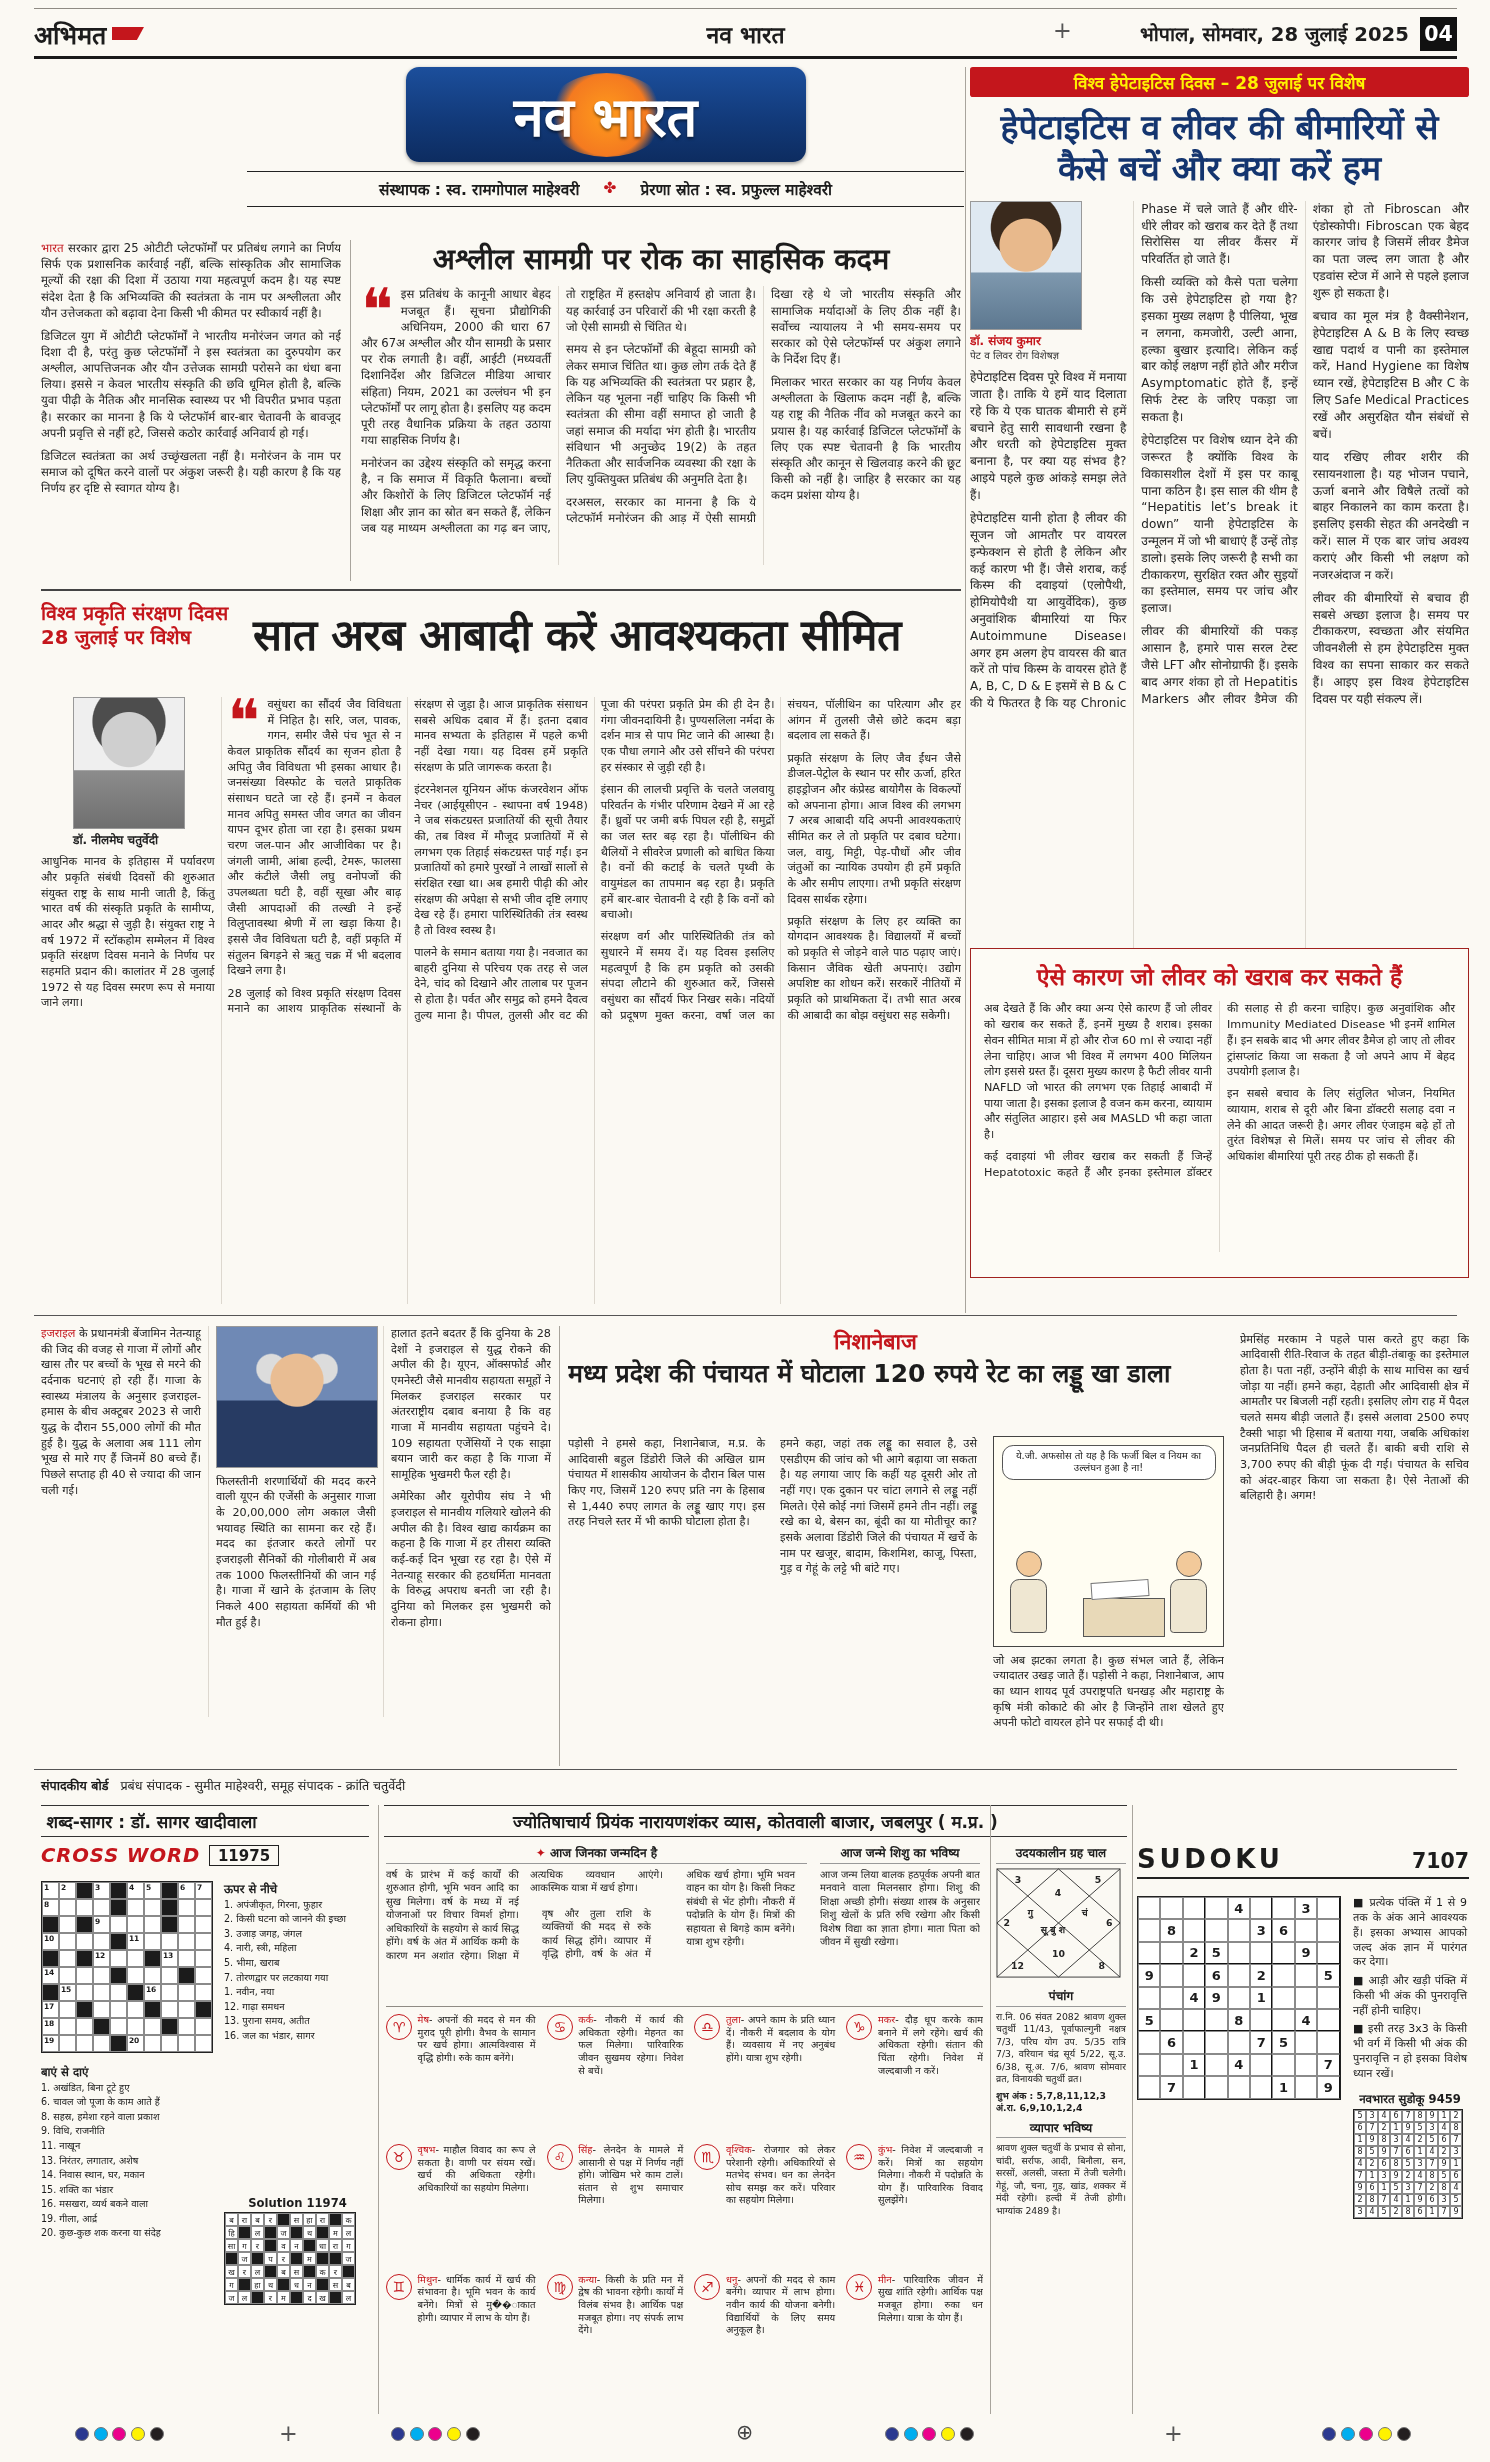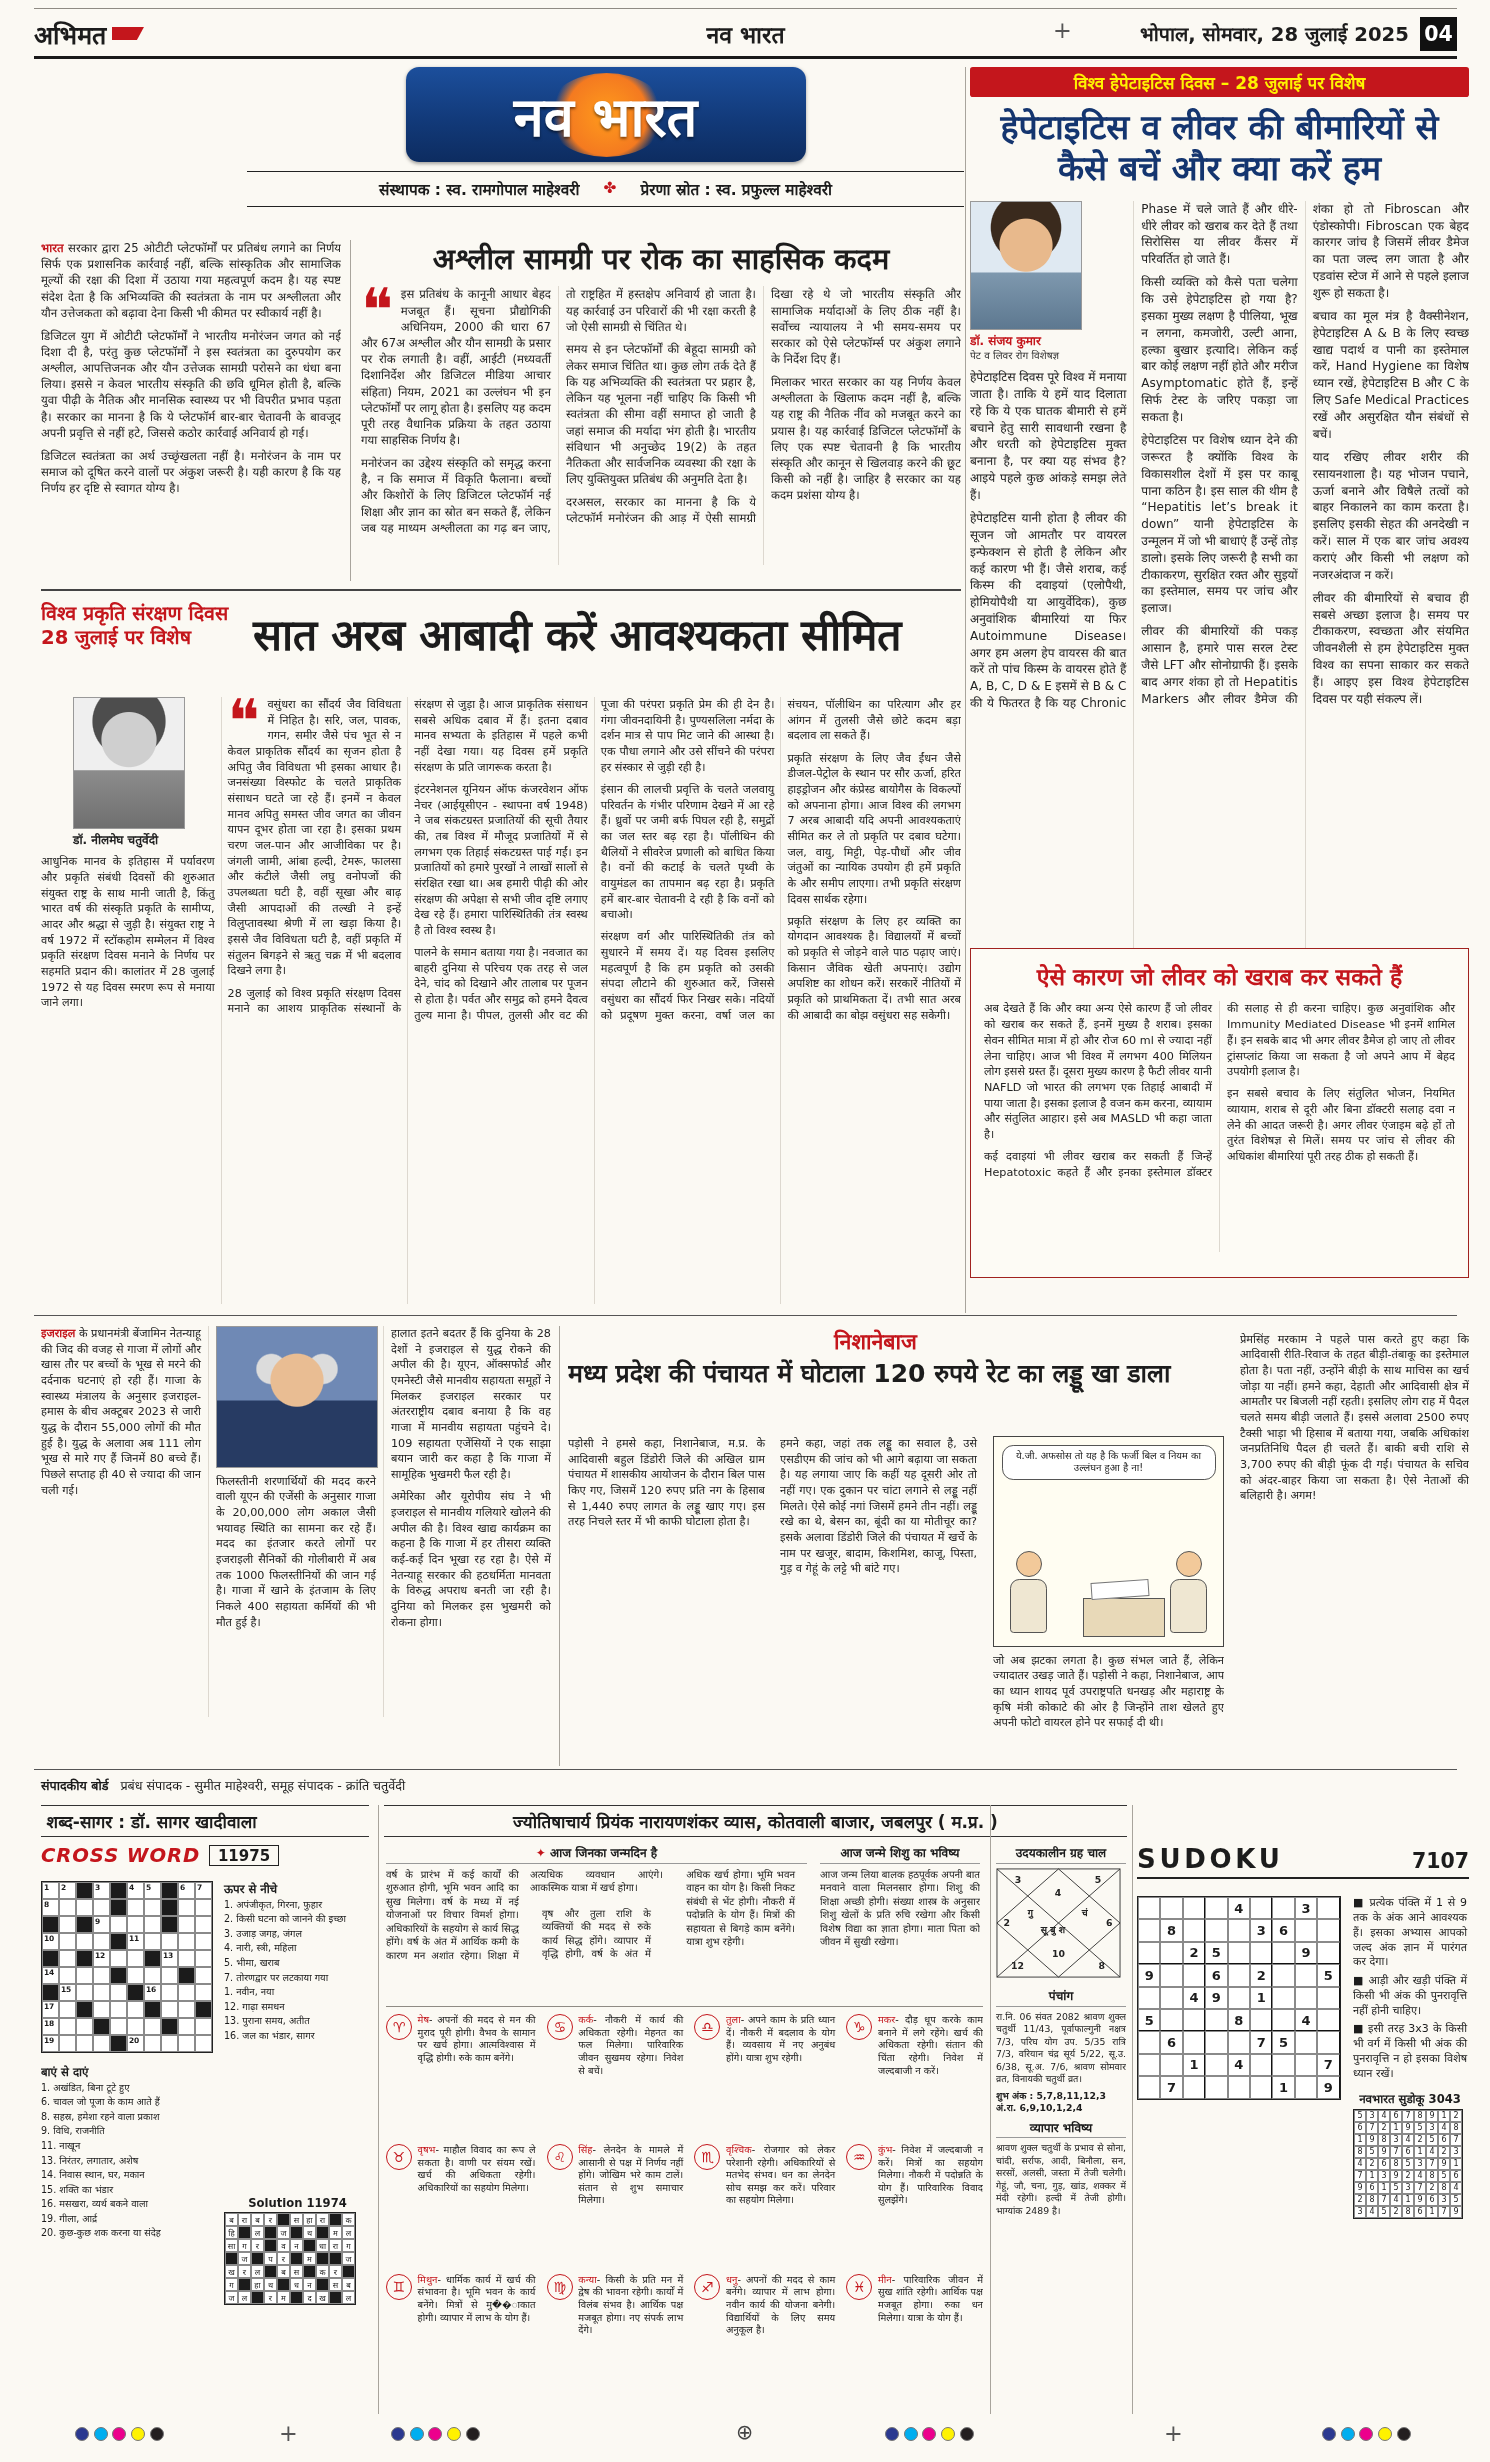--- a/index.html
+++ b/index.html
@@ -29,21 +29,21 @@
         background:linear-gradient(180deg,#1c4f9c,#123a7a 55%,#0d2c60);display:flex;align-items:center;
         justify-content:center;box-shadow:0 1.9px 3.7px rgba(0,0,0,.35);overflow:hidden;}
   .logo .sun{position:absolute;left:140px;top:5.6px;width:121px;height:84px;border-radius:50%;
         background:radial-gradient(circle,#ff9b1c 0%,#f47a20 55%,rgba(244,122,32,0) 72%);}
   .logo .t{position:relative;color:#fff;font-size:54px;font-weight:700;text-shadow:0 1.9px 2.8px rgba(0,0,0,.5);}
   .founder-row{margin-top:9.3px;border-top:1.4px solid #222;border-bottom:1.4px solid #222;
         padding:6.5px 0;display:flex;justify-content:center;gap:24px;font-size:15.4px;font-weight:700;}
   
   .btxt{font-size:11.6px;line-height:1.4;color:#222;}
   .btxt p{margin:0 0 6.5px 0;}
-  .lead-word{color:#c4161c;font-weight:700;}
+  .lead-word{color:#c4161c;font-weight:400;}
   .cols2{column-count:2;column-gap:15px;column-rule:0.9px solid #ddd8cf;}
   .cols3{column-count:3;column-gap:15px;column-rule:0.9px solid #ddd8cf;}
   .cols5{column-count:5;column-gap:13px;column-rule:0.9px solid #ddd8cf;}
   
   .kicker-bar{background:#c4161c;color:#fff200;font-weight:700;font-size:17px;text-align:center;
         padding:3.7px 0;border-radius:2.8px;}
   .hep-headline{font-size:34px;line-height:1.22;font-weight:700;text-align:center;margin:9.3px 0 11.2px;}
   .author-card{break-inside:avoid;width:119px;margin:0 9.3px 5.6px 0;float:left;}
   .photo{border:0.9px solid #999;}
   .doc-photo{width:110px;height:127px;background:
@@ -702,21 +702,21 @@
         <div class="cell"></div>
         <div class="cell"></div>
         <div class="cell">1</div>
         <div class="cell"></div>
         <div class="cell">9</div>
       </div>
     <div style="position:absolute;left:216px;top:52px;width:114px;">
       <div class="note jt">■ प्रत्येक पंक्ति में 1 से 9 तक के अंक आने आवश्यक हैं। इसका अभ्यास आपको जल्द अंक ज्ञान में पारंगत कर देगा।</div>
       <div class="note jt" style="margin-top:3.7px;">■ आड़ी और खड़ी पंक्ति में किसी भी अंक की पुनरावृत्ति नहीं होनी चाहिए।</div>
       <div class="note jt" style="margin-top:3.7px;">■ इसी तरह 3x3 के किसी भी वर्ग में किसी भी अंक की पुनरावृत्ति न हो इसका विशेष ध्यान रखें।</div>
-      <div class="sol-label" style="margin-top:9.3px;">नवभारत सुडोकू 3043</div>
+      <div class="sol-label" style="margin-top:9.3px;">नवभारत सुडोकू 9459</div>
       <div class="grid sudsol">
           <div class="cell">5</div>
           <div class="cell">3</div>
           <div class="cell">4</div>
           <div class="cell">6</div>
           <div class="cell">7</div>
           <div class="cell">8</div>
           <div class="cell">9</div>
           <div class="cell">1</div>
           <div class="cell">2</div>

